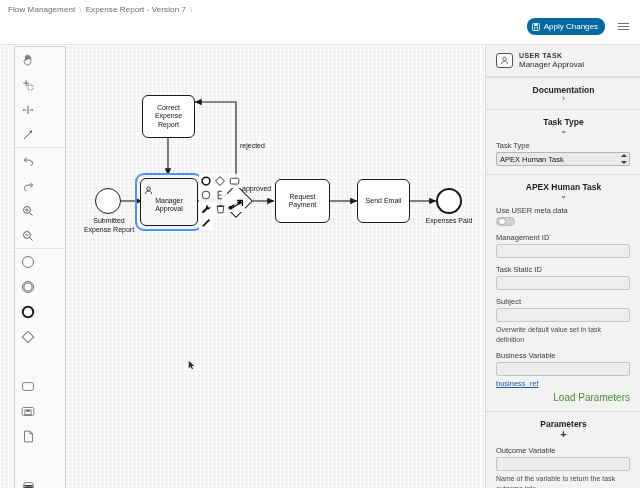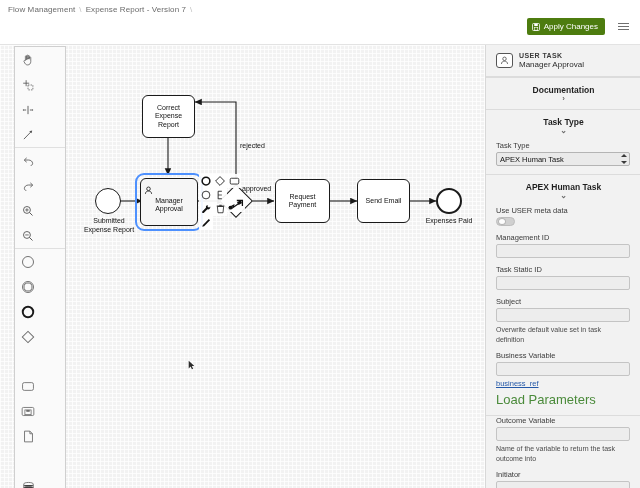--- a/index.html
+++ b/index.html
@@ -23,21 +23,21 @@
   }
   .breadcrumb .sep { color: #bdbdbd; }
   .breadcrumb .crumb { color: #6b6b6b; }
   .page-title {
     position: absolute; left: 8px; top: 16px;
     font-size: 19px; font-weight: bold; color: #111; letter-spacing: -.3px;
   }
   .apply-btn {
     position: absolute; right: 35px; top: 18px;
     height: 17px; padding: 0 7px 0 5px;
-    background: #4d7c0f; color: #fff; border: none; border-radius: 2px;
+    background: #0369a1; color: #fff; border: none; border-radius: 8px;
     font-size: 8px; display: flex; align-items: center; gap: 4px;
     cursor: pointer; font-family: "Liberation Sans", sans-serif;
   }
   .apply-btn svg { display:block; }
   .hamburger {
     position: absolute; right: 8px; top: 18px;
     width: 17px; height: 17px; display:flex; flex-direction:column;
     justify-content:center; align-items:center; gap:2px; cursor:pointer;
   }
   .hamburger i { display:block; width: 11px; height: 1px; background:#6f6f6f; }
@@ -156,22 +156,22 @@
   }
   .toggle .knob {
     position:absolute; left:1px; top:0px; width:8px; height:7px;
     border-radius:50%; background:#fdfdfd; border:1px solid #b5b5b5;
   }
   .link-blue {
     color:#2458a8; font-size:7.5px; text-decoration: underline; cursor:pointer;
     display:inline-block; margin-top:3px;
   }
   .link-green {
-    color:#4a8a3a; font-size:13px; cursor:pointer;
-    display:block; margin-top:4px;
+    color:#4a8a3a; font-size:10px; cursor:pointer;
+    display:block; margin-top:4px;text-align:right;
   }
   .plus-btn { font-size:11px; color:#3a3a3a; line-height:1; cursor:pointer; }
   .panel-card { background:#f2f2f2; border-top:1px solid #dcdcdc; }
 </style>
 </head>
 <body>
 
 <div id="app">
 
   <div class="header">
@@ -496,20 +496,24 @@
 
         <div class="spacer-8"></div>
         <div class="field-label">Business Variable</div>
         <input class="txt-input" value="" style="">
         <a class="link-blue">business_ref</a>
         <a class="link-green">Load Parameters</a>
       </div>
     </div>
 
     <div class="panel-card">
+      <div class="sect-row">
+        <span>Parameters</span>
+        <span class="plus-btn">+</span>
+      </div>
       <div class="sect-body">
         <div class="field-label">Outcome Variable</div>
         <input class="txt-input" value="" style="">
         <div class="field-help">Name of the variable to return the task outcome into</div>
 
         <div class="spacer-8"></div>
         <div class="field-label">Initiator</div>
         <input class="txt-input" value="" style="">
         
       </div>

